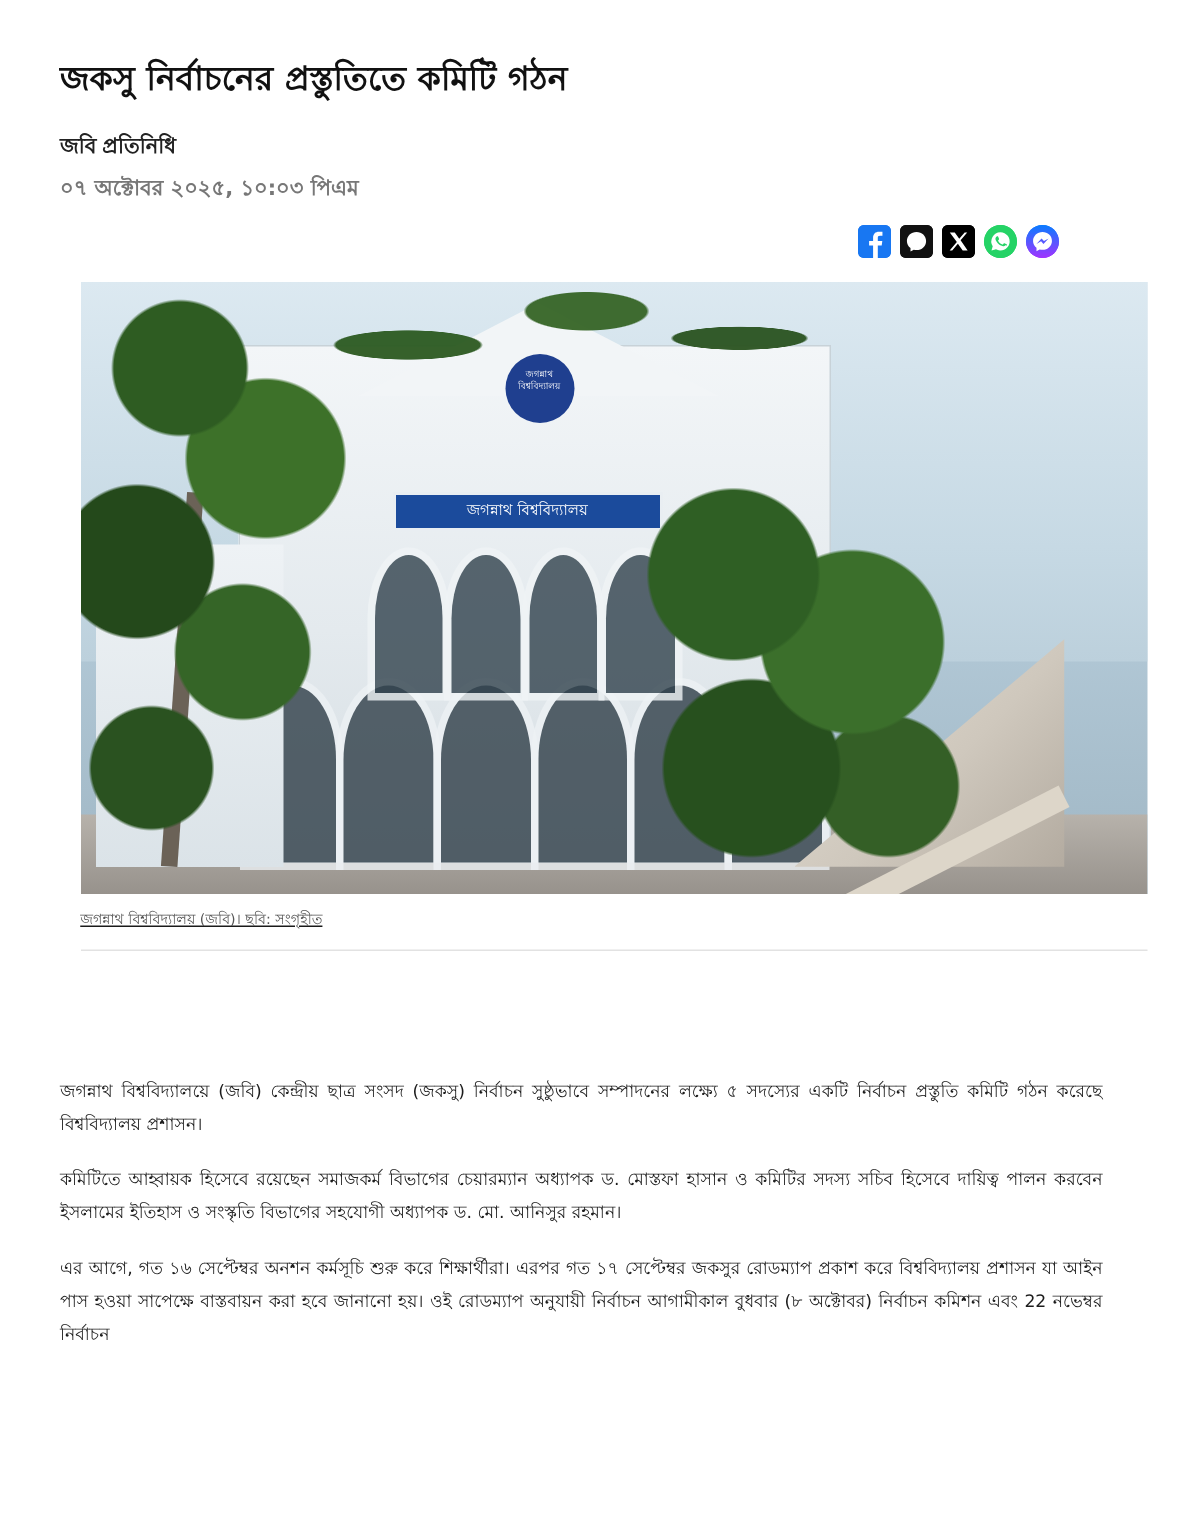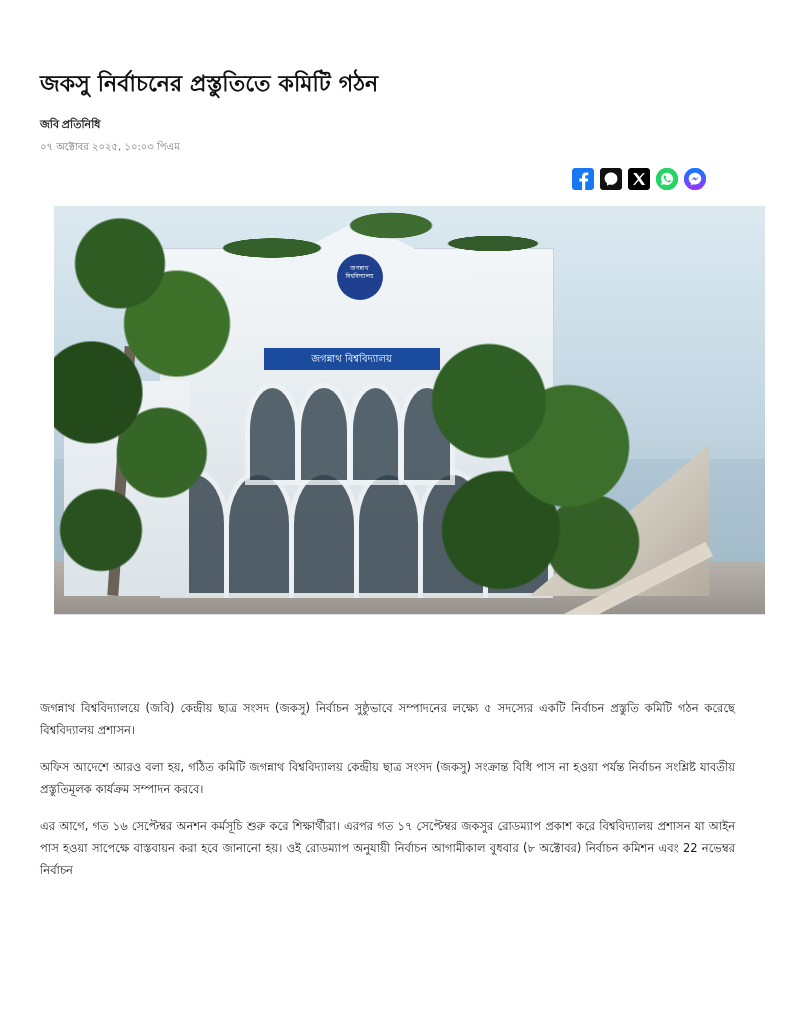--- a/index.html
+++ b/index.html
@@ -18,43 +18,43 @@
   .page {
     width: 791px;
     min-height: 1024px;
     background: #fff;
     padding: 0;
     position: relative;
   }
   .article {
     width: 791px;
     padding: 30px 40px 0 40px;
-    margin-top: 30px;
   }
   .headline {
     font-size: 22px;
     font-weight: bold;
     line-height: 1.45;
     letter-spacing: 0.1px;
     color: #111;
     margin: 8px 0 16px 0;
     font-family: "DejaVu Sans", "Liberation Sans", sans-serif;
   }
   .byline {
-    font-size: 11px;
+    font-size: 14px;
     font-weight: bold;
     color: #222;
     margin: 0 0 4px 0;
-    font-family: Liberation Serif, serif;
+    font-family: Liberation Sans, sans-serif;
   }
   .timestamp {
-    font-size: 10px;
+    font-size: 14px;
     color: #777;
     margin: 0 0 10px 0;
     font-family: "DejaVu Sans", "Liberation Sans", sans-serif;
+    font-weight: bold;
   }
   .share-row {
     display: flex;
     justify-content: flex-end;
     align-items: center;
     gap: 6px;
     padding-right: 45px;
     margin: 8px 0 14px 0;
     height: 26px;
   }
@@ -338,25 +338,26 @@
         </div>
 
         <div class="stair"></div>
         <div class="stair-rail"></div>
 
         <div class="tree-trunk"></div>
         <div class="tree-l"></div>
         <div class="tree-r"></div>
         <div class="tree-top"></div>
       </div>
+      <div class="caption">জগন্নাথ বিশ্ববিদ্যালয় (জবি)। ছবি: সংগৃহীত</div>
       <hr class="divider">
     </div>
 
     <div class="ad-gap"></div>
   </div>
 
   <div class="body-copy">
     <p>জগন্নাথ বিশ্ববিদ্যালয়ে (জবি) কেন্দ্রীয় ছাত্র সংসদ (জকসু) নির্বাচন সুষ্ঠুভাবে সম্পাদনের লক্ষ্যে ৫ সদস্যের একটি নির্বাচন প্রস্তুতি কমিটি গঠন করেছে বিশ্ববিদ্যালয় প্রশাসন।</p>
-    <p>অফিস আদেশে আরও বলা হয়, গঠিত কমিটি জগন্নাথ বিশ্ববিদ্যালয় কেন্দ্রীয় ছাত্র সংসদ (জকসু) সংক্রান্ত বিধি পাস না হওয়া পর্যন্ত নির্বাচন সংশ্লিষ্ট যাবতীয় প্রস্তুতিমূলক কার্যক্রম সম্পাদন করবে।</p>
+    <p>কমিটিতে আহ্বায়ক হিসেবে রয়েছেন সমাজকর্ম বিভাগের চেয়ারম্যান অধ্যাপক ড. মোস্তফা হাসান ও কমিটির সদস্য সচিব হিসেবে দায়িত্ব পালন করবেন ইসলামের ইতিহাস ও সংস্কৃতি বিভাগের সহযোগী অধ্যাপক ড. মো. আনিসুর রহমান।</p>
     <p>এর আগে, গত ১৬ সেপ্টেম্বর অনশন কর্মসূচি শুরু করে শিক্ষার্থীরা। এরপর গত ১৭ সেপ্টেম্বর জকসুর রোডম্যাপ প্রকাশ করে বিশ্ববিদ্যালয় প্রশাসন যা আইন পাস হওয়া সাপেক্ষে বাস্তবায়ন করা হবে জানানো হয়। ওই রোডম্যাপ অনুযায়ী নির্বাচন আগামীকাল বুধবার (৮ অক্টোবর) নির্বাচন কমিশন এবং 22 নভেম্বর নির্বাচন</p>
   </div>
 
 </div>
 
 </body></html>

